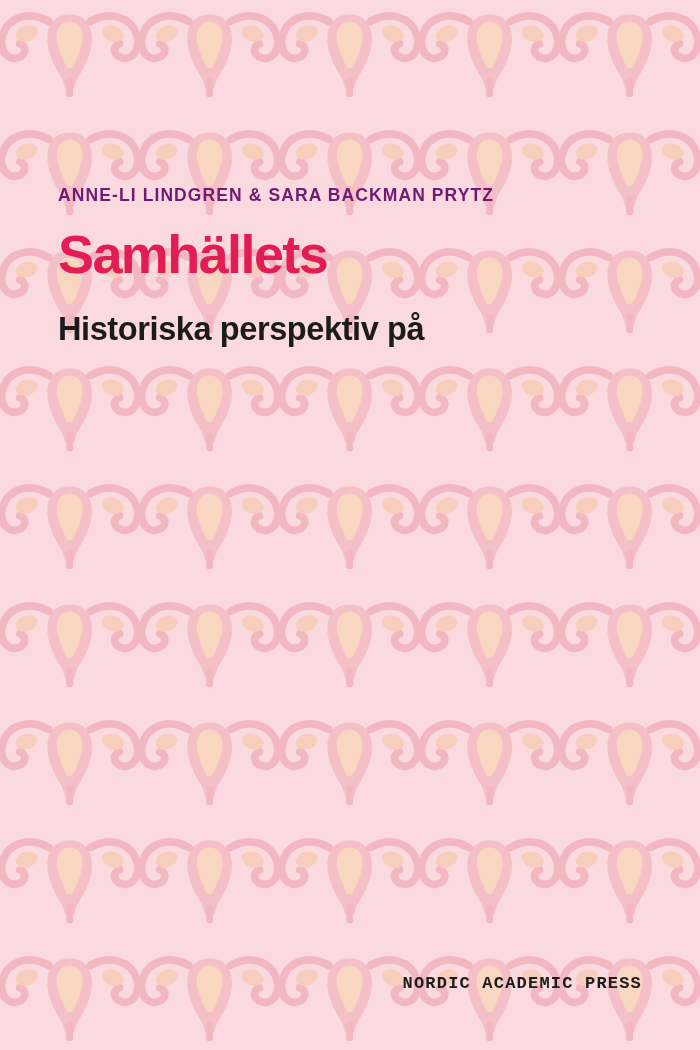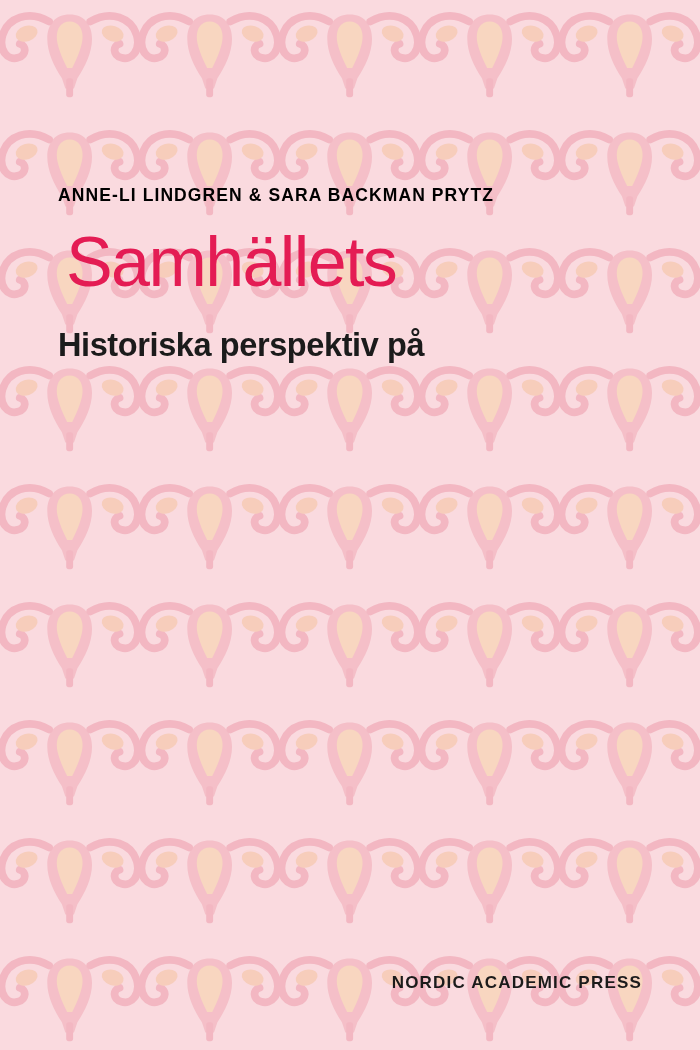--- a/index.html
+++ b/index.html
@@ -36,31 +36,31 @@
     z-index: 2;
     left: 58px;
     top: 185px;
     width: 600px;
   }
 
   #authors {
     font-size: 17.5px;
     font-weight: bold;
     letter-spacing: 1.1px;
-    color: #000000;
+    color: #701a75;
     margin: 0 0 22px 0;
     line-height: 1.2;
   }
 
   #title {
-    margin: 8px;
+    margin: 0;
     color: #e8२;
     color: #e41c54;
-    font-size: 70px;
-    font-weight: normal;
+    font-size: 54px;
+    font-weight: bold;
     line-height: 0.98;
     letter-spacing: -1.6px;
   }
   #title .line {
     display: block;
     white-space: nowrap;
   }
   #title .line2 {
     margin-top: 10px;
   }
@@ -81,20 +81,21 @@
   #publisher {
     position: absolute;
     z-index: 2;
     right: 58px;
     bottom: 57px;
     font-size: 17px;
     font-weight: bold;
     letter-spacing: 1.2px;
     color: #1b1b1b;
     text-align: right;
+    font-family: Liberation Mono, monospace;
   }
 </style>
 </head>
 <body>
 
 <div id="cover">
 
   <svg id="pattern" viewBox="0 0 700 1050" preserveAspectRatio="xMidYMid slice" aria-hidden="true">
     <defs>
       <g id="uterus-motif">

